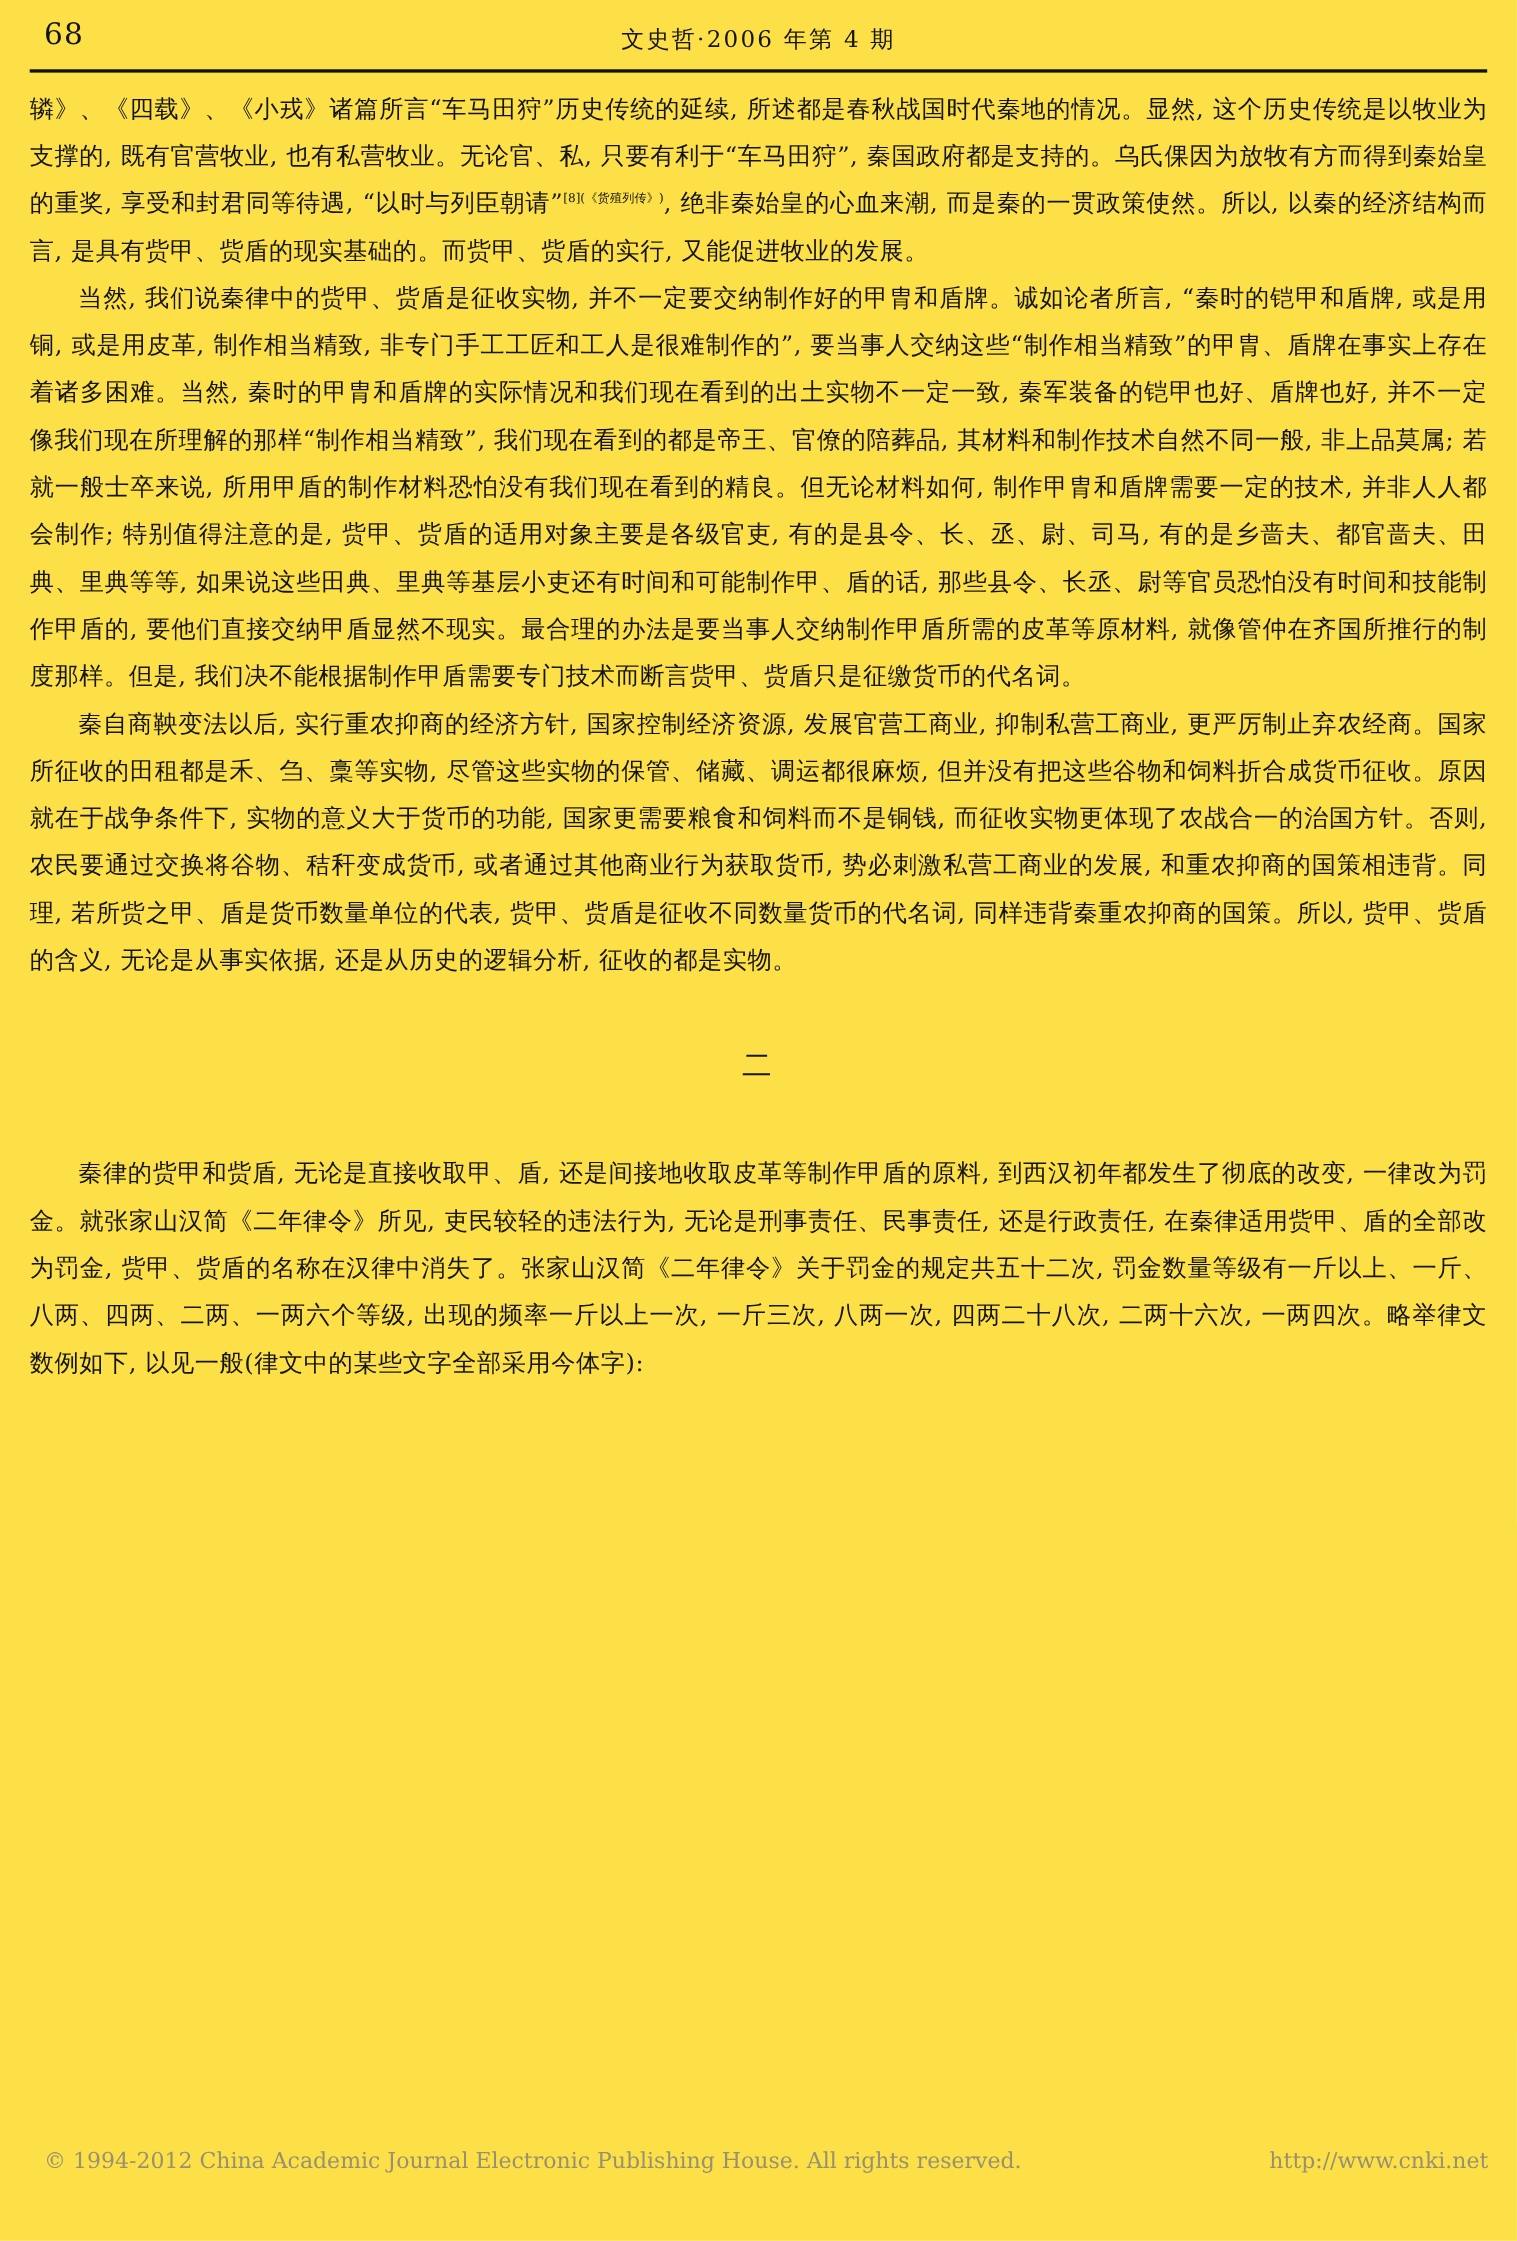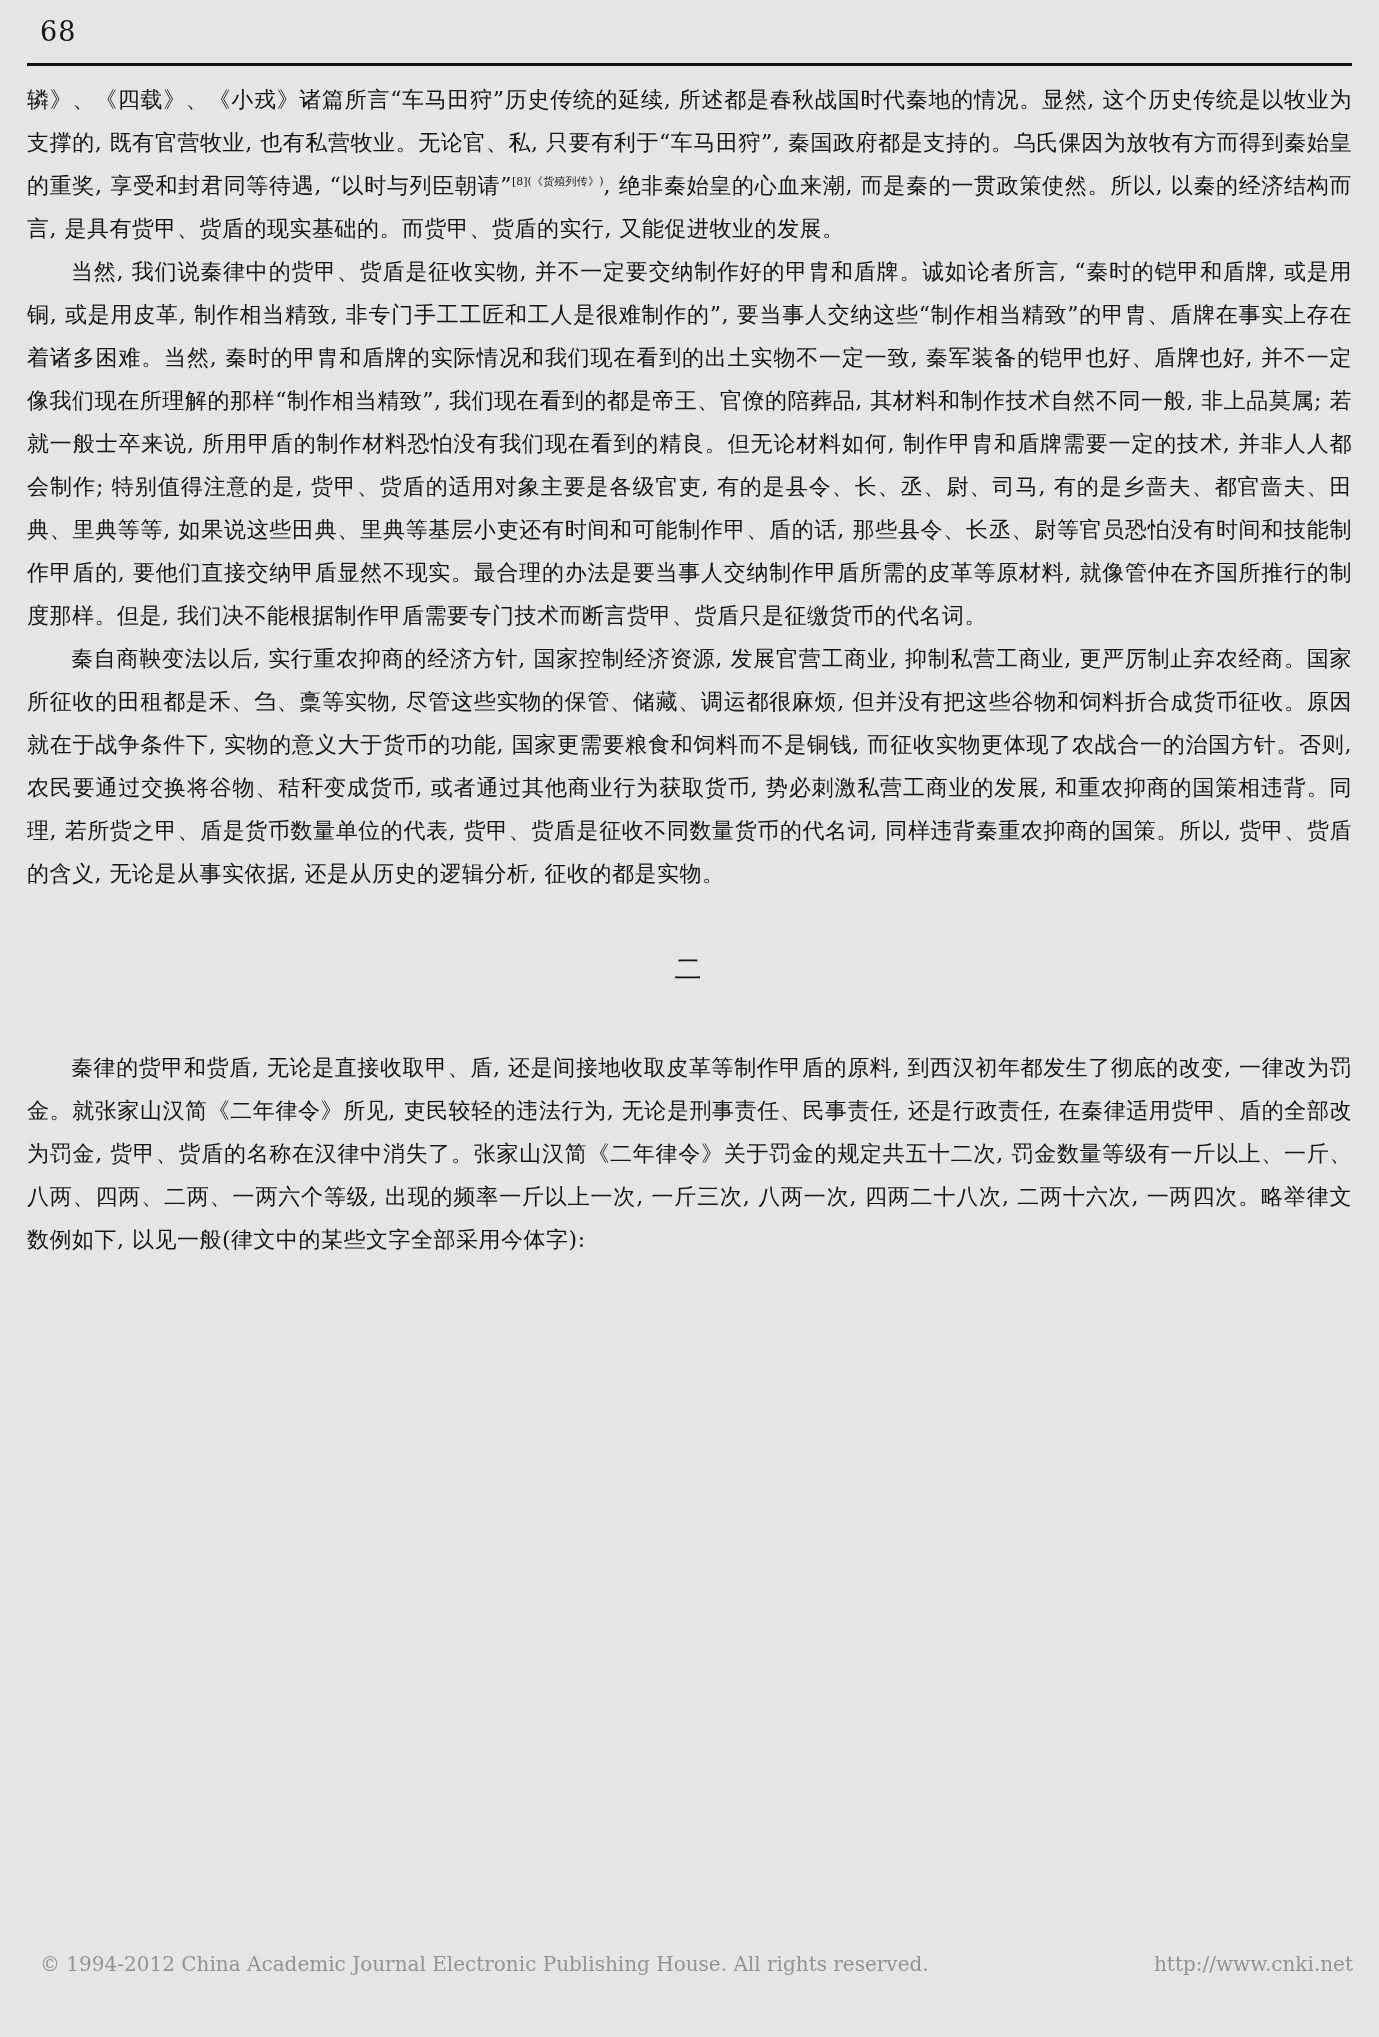--- a/index.html
+++ b/index.html
@@ -4,21 +4,21 @@
 <style>
   html, body { margin: 0; padding: 0; }
   body {
     width: 1379px;
     font-family: "DejaVu Serif", "Liberation Serif", serif;
   }
   .page {
     position: relative;
     width: 1379px;
     height: 2037px;
-    background: #e5e5e5;
+    background: #fde047;
     color: #141414;
     overflow: hidden;
   }
   .page-header {
     position: relative;
     height: 63px;
     margin: 0 27px;
     border-bottom: 3px solid #111;
   }
   .page-number {
@@ -74,20 +74,21 @@
     pointer-events: none;
   }
 </style>
 </head>
 <body>
 
 <div class="page">
 
   <div class="page-header">
     <span class="page-number">68</span>
+    <span class="journal-title">文史哲·2006 年第 4 期</span>
   </div>
 
   <div class="article-body">
       <p class="para"><span>辚》、《四载》、《小戎》诸篇所言“车马田狩”历史传统的延续, 所述都是春秋战国时代秦地的情况。显然, 这个历史传统是以牧业为支撑的, 既有官营牧业, 也有私营牧业。无论官、私, 只要有利于“车马田狩”, 秦国政府都是支持的。乌氏倮因为放牧有方而得到秦始皇的重奖, 享受和封君同等待遇, “以时与列臣朝请”</span><sup class="ref">[8](《货殖列传》)</sup><span>, 绝非秦始皇的心血来潮, 而是秦的一贯政策使然。所以, 以秦的经济结构而言, 是具有赀甲、赀盾的现实基础的。而赀甲、赀盾的实行, 又能促进牧业的发展。</span></p>
       <p class="para indent"><span>当然, 我们说秦律中的赀甲、赀盾是征收实物, 并不一定要交纳制作好的甲胄和盾牌。诚如论者所言, “秦时的铠甲和盾牌, 或是用铜, 或是用皮革, 制作相当精致, 非专门手工工匠和工人是很难制作的”, 要当事人交纳这些“制作相当精致”的甲胄、盾牌在事实上存在着诸多困难。当然, 秦时的甲胄和盾牌的实际情况和我们现在看到的出土实物不一定一致, 秦军装备的铠甲也好、盾牌也好, 并不一定像我们现在所理解的那样“制作相当精致”, 我们现在看到的都是帝王、官僚的陪葬品, 其材料和制作技术自然不同一般, 非上品莫属; 若就一般士卒来说, 所用甲盾的制作材料恐怕没有我们现在看到的精良。但无论材料如何, 制作甲胄和盾牌需要一定的技术, 并非人人都会制作; 特别值得注意的是, 赀甲、赀盾的适用对象主要是各级官吏, 有的是县令、长、丞、尉、司马, 有的是乡啬夫、都官啬夫、田典、里典等等, 如果说这些田典、里典等基层小吏还有时间和可能制作甲、盾的话, 那些县令、长丞、尉等官员恐怕没有时间和技能制作甲盾的, 要他们直接交纳甲盾显然不现实。最合理的办法是要当事人交纳制作甲盾所需的皮革等原材料, 就像管仲在齐国所推行的制度那样。但是, 我们决不能根据制作甲盾需要专门技术而断言赀甲、赀盾只是征缴货币的代名词。</span></p>
       <p class="para indent"><span>秦自商鞅变法以后, 实行重农抑商的经济方针, 国家控制经济资源, 发展官营工商业, 抑制私营工商业, 更严厉制止弃农经商。国家所征收的田租都是禾、刍、稾等实物, 尽管这些实物的保管、储藏、调运都很麻烦, 但并没有把这些谷物和饲料折合成货币征收。原因就在于战争条件下, 实物的意义大于货币的功能, 国家更需要粮食和饲料而不是铜钱, 而征收实物更体现了农战合一的治国方针。否则, 农民要通过交换将谷物、秸秆变成货币, 或者通过其他商业行为获取货币, 势必刺激私营工商业的发展, 和重农抑商的国策相违背。同理, 若所赀之甲、盾是货币数量单位的代表, 赀甲、赀盾是征收不同数量货币的代名词, 同样违背秦重农抑商的国策。所以, 赀甲、赀盾的含义, 无论是从事实依据, 还是从历史的逻辑分析, 征收的都是实物。</span></p>
       <div class="section-heading">二</div>
       <p class="para indent"><span>秦律的赀甲和赀盾, 无论是直接收取甲、盾, 还是间接地收取皮革等制作甲盾的原料, 到西汉初年都发生了彻底的改变, 一律改为罚金。就张家山汉简《二年律令》所见, 吏民较轻的违法行为, 无论是刑事责任、民事责任, 还是行政责任, 在秦律适用赀甲、盾的全部改为罚金, 赀甲、赀盾的名称在汉律中消失了。张家山汉简《二年律令》关于罚金的规定共五十二次, 罚金数量等级有一斤以上、一斤、八两、四两、二两、一两六个等级, 出现的频率一斤以上一次, 一斤三次, 八两一次, 四两二十八次, 二两十六次, 一两四次。略举律文数例如下, 以见一般(律文中的某些文字全部采用今体字):</span></p>
     </div>
 

